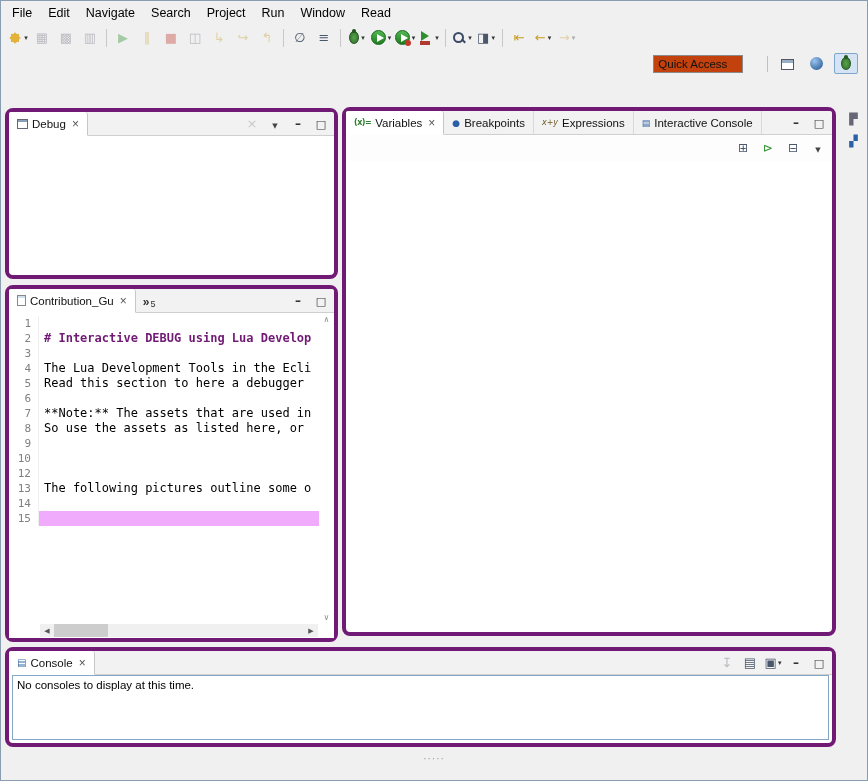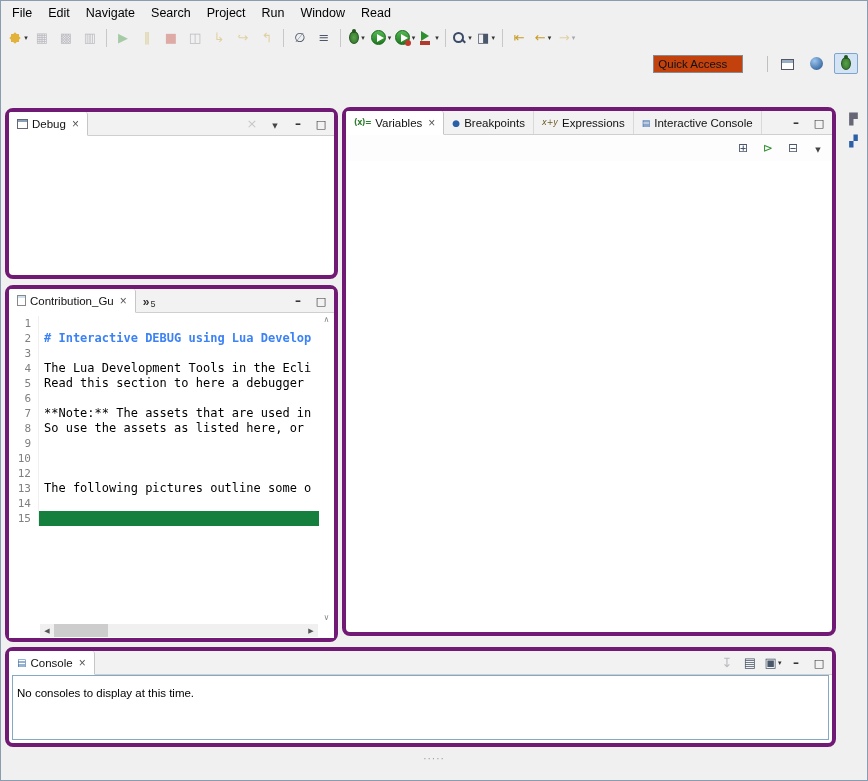--- a/index.html
+++ b/index.html
@@ -91,40 +91,40 @@
   .g-menu::after{content:"▼";font-size:7px;color:#444}
   .g-min::after{content:"–";font-size:12px;font-weight:bold}
   .g-max::after{content:"□";font-size:11px}
 
   
   .editor-body{position:absolute;top:24px;left:0;right:0;bottom:0;background:#fff}
   .code-area{position:absolute;top:0;left:0;right:15px;bottom:14px;padding-top:3px;overflow:hidden;font-family:"DejaVu Sans Mono",monospace}
   .row{display:flex;height:15px;line-height:15px}
   .ln{width:30px;flex:none;text-align:right;padding-right:7px;color:#808080;font-size:11px;background:#fff;border-right:1px solid #efefef}
   .code{flex:1;white-space:pre;font-size:12px;color:#000;padding-left:5px}
-  .row.md-heading .code{color:#3b82f6;font-weight:bold}
-  .row.cursor-line{background:#15803d}
+  .row.md-heading .code{color:#701a75;font-weight:bold}
+  .row.cursor-line{background:#f0abfc}
   .row.cursor-line .ln{background:#fff}
   .vscroll{position:absolute;right:1px;top:2px;bottom:16px;width:13px;display:flex;flex-direction:column;align-items:center;justify-content:space-between;font-family:"DejaVu Sans",sans-serif;color:#888;font-size:8px}
   .g-up::after{content:"∧"}
   .g-down::after{content:"∨"}
   .hscroll{position:absolute;left:31px;right:16px;bottom:1px;height:13px;background:#f0f0f0;display:flex;align-items:center}
   .harrow{width:14px;text-align:center;font-family:"DejaVu Sans",sans-serif;font-size:7px;color:#555}
   .g-left::after{content:"◀"}
   .g-right::after{content:"▶"}
   .hthumb{width:54px;height:13px;background:#cdcdcd}
   .hspacer{flex:1}
 
   
   .vtoolbar{display:flex;justify-content:flex-end;align-items:center;height:26px;padding-right:6px;gap:9px;background:#fdfdfd}
   .vtoolbar .hbtn .glyph{font-size:12px}
 
   
   .console-body{position:absolute;top:24px;left:3px;right:3px;bottom:3px;border:1px solid #86a8c8;background:#fff}
-  .console-msg{font-size:11.5px;color:#000;padding:11px 4px}
+  .console-msg{font-size:11.5px;color:#000;padding:3px 4px}
 
   
   .side-strip{position:absolute;left:839px;top:0;width:27px;height:535px}
   .strip-btn{width:21px;height:20px;margin:2px auto;display:flex;align-items:center;justify-content:center}
   .strip-btn .glyph{font-size:11px}
   .status-strip{position:absolute;top:644px;left:0;right:0;height:29px;text-align:center}
   .splitter-dots::after{content:"·····";letter-spacing:1px;color:#999;font-size:10px}
 </style>
 </head>
 <body>

